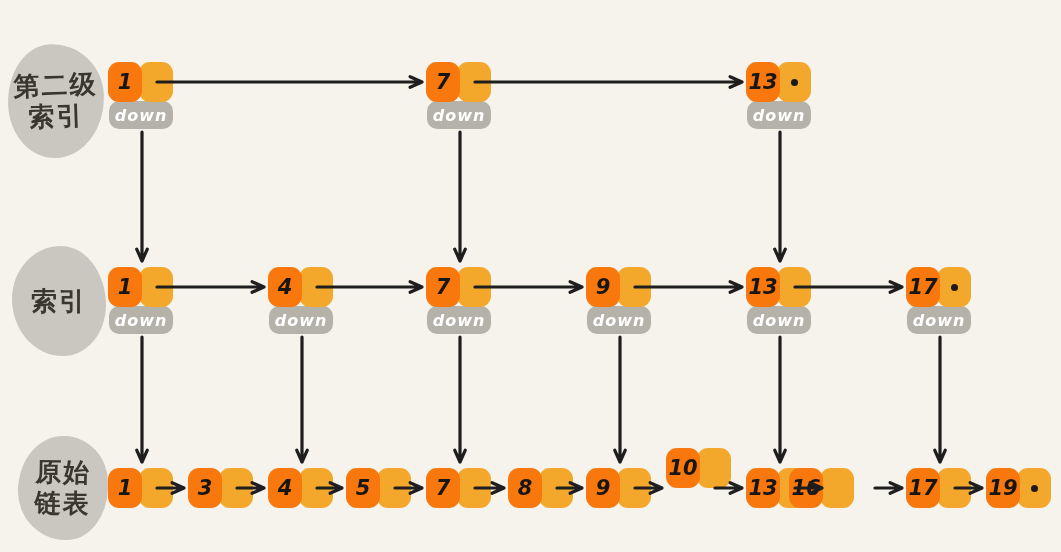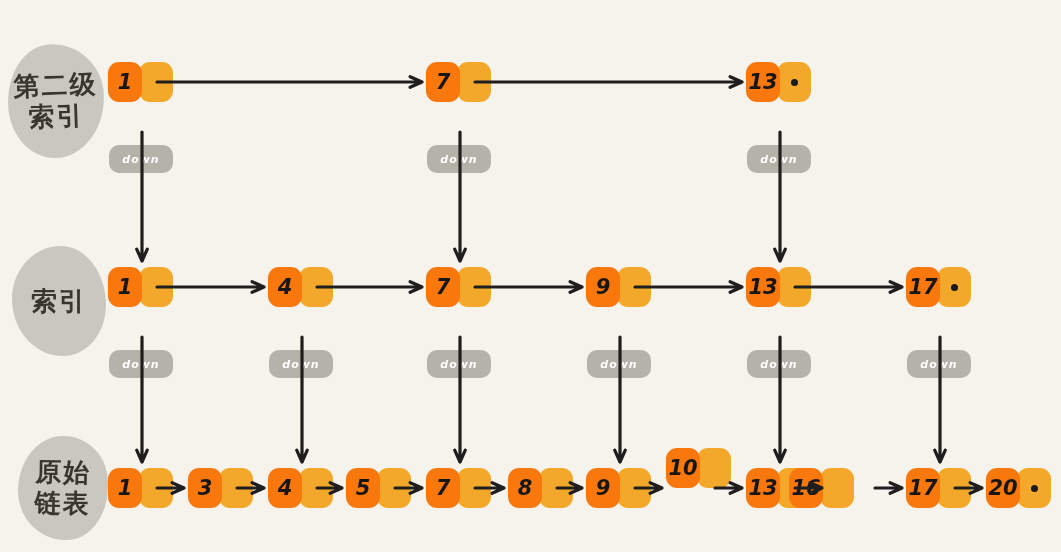--- a/index.html
+++ b/index.html
@@ -22,21 +22,21 @@
   .cell{width:34px;height:40px;display:flex;align-items:center;justify-content:center}
   .cell.val{
     background:var(--orange,#F8780E);border-radius:11px;z-index:2;
     color:#181613;font-size:21px;font-weight:bold;font-style:italic;
   }
   .cell.ptr{background:var(--yellow,#F4A82B);border-radius:11px;margin-left:-3px;z-index:1}
   .dot{width:7px;height:7px;border-radius:50%;background:#1b1b1b}
   .pill{
     position:absolute;width:64px;height:28px;background:var(--pill,#B5B2AA);
     border-radius:10px;color:#fff;display:flex;align-items:center;justify-content:center;
-    font-weight:bold;font-style:italic;font-size:11px;letter-spacing:1px;z-index:2;margin-top:44px;
+    font-weight:bold;font-style:italic;font-size:16px;letter-spacing:1px;z-index:2;
   }
 </style>
 </head>
 <body>
 
 <div class="canvas" style="--bg: #F5F3EC; --orange: #F8780E; --yellow: #F4A82B; --pill: #B5B2AA; --blob: #CAC7C0;">
   <svg id="arrow-layer" width="1061" height="552" viewBox="0 0 1061 552">
       <path d="M157 82L422 82M410.1 87.3L422 82L410.1 76.7" fill="none" stroke="#1E1E1E" stroke-width="3.2" stroke-linecap="round" stroke-linejoin="round"></path>
       <path d="M475 82L742 82M730.1 87.3L742 82L730.1 76.7" fill="none" stroke="#1E1E1E" stroke-width="3.2" stroke-linecap="round" stroke-linejoin="round"></path>
       <path d="M142 132L142 261M136.7 249.1L142 261L147.3 249.1" fill="none" stroke="#1E1E1E" stroke-width="3.2" stroke-linecap="round" stroke-linejoin="round"></path>
@@ -166,19 +166,19 @@
       </div>
       <div class="node" style="left: 789px; top: 468px;">
         <div class="cell val">16</div>
         <div class="cell ptr"></div>
       </div>
       <div class="node" style="left: 906px; top: 468px;">
         <div class="cell val">17</div>
         <div class="cell ptr"></div>
       </div>
       <div class="node" style="left: 986px; top: 468px;">
-        <div class="cell val">20</div>
+        <div class="cell val">19</div>
         <div class="cell ptr">
           <span class="dot"></span>
         </div>
       </div>
     </div>
 </div>
 
 </body></html>

